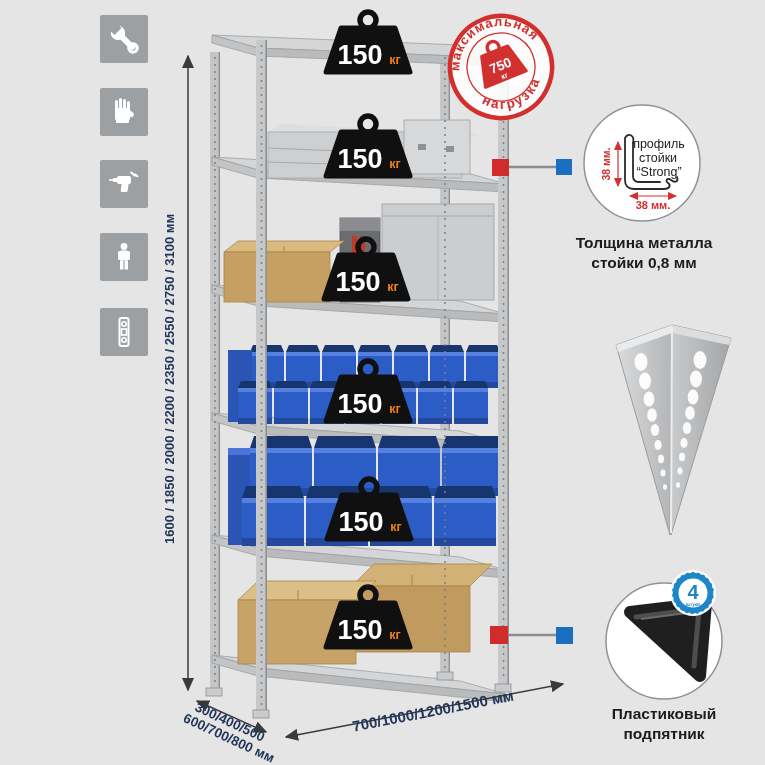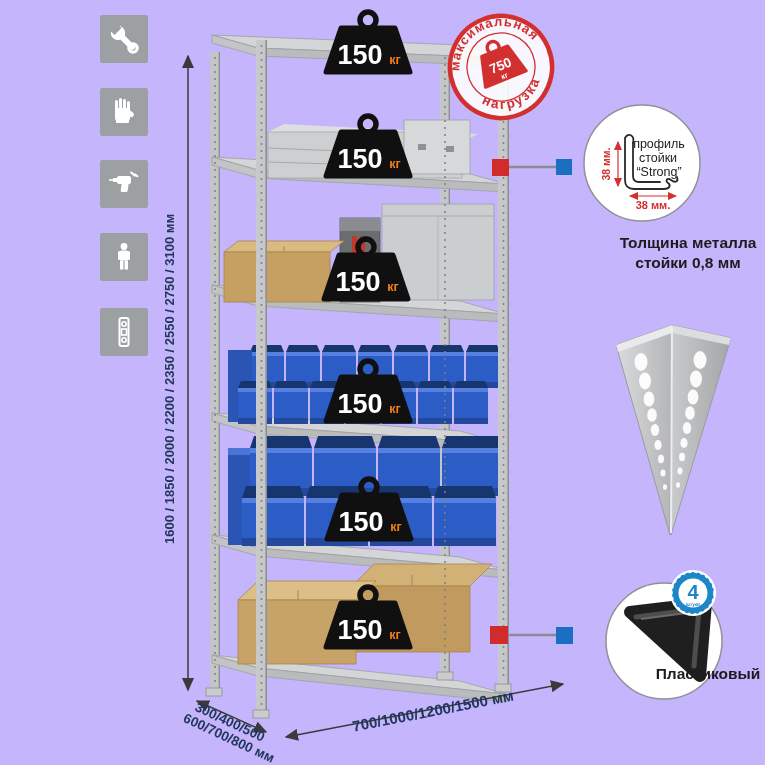--- a/index.html
+++ b/index.html
@@ -1,21 +1,21 @@
 <!DOCTYPE html>
 <html><head>
 <meta charset="utf-8">
 <style>
   html,body{margin:0;padding:0;background:#fff;}
-  .canvas{position:relative;width:765px;height:765px;background:#c4b5fd;overflow:hidden;
+  .canvas{position:relative;width:765px;height:765px;background:#e5e5e5;overflow:hidden;
           font-family:"Liberation Sans","DejaVu Sans",sans-serif;}
   .icon-col{position:absolute;left:100px;top:15px;width:48px;}
   .icon-sq{position:absolute;left:0;width:48px;height:48px;background:#9da0a3;border-radius:2px;
            display:flex;align-items:center;justify-content:center;}
-  .caption{position:absolute;text-align:center;color:#1c1c1e;font-weight:700;font-size:15.5px;line-height:1.28;margin-left:44px;}
+  .caption{position:absolute;text-align:center;color:#1c1c1e;font-weight:700;font-size:15.5px;line-height:1.28;}
   .svgscene{position:absolute;left:0;top:0;}
   text{font-family:"Liberation Sans","DejaVu Sans",sans-serif;}
 </style>
 </head>
 <body>
 
 <div class="canvas">
 
   <div class="icon-col">
     <div class="icon-sq" style="top:0">
@@ -742,16 +742,17 @@
           <textPath href="#arcBadge" startOffset="50%">в комплекте</textPath>
         </text>
       </g>
     </g>
   </svg>
 
   <div class="caption" style="left:570px;top:233px;width:148px;">
     <div>Толщина металла</div>
     <div>стойки 0,8 мм</div>
   </div>
-  <div class="caption" style="left:590px;top:664px;width:148px;">
+  <div class="caption" style="left:590px;top:704px;width:148px;">
     <div>Пластиковый</div>
+    <div>подпятник</div>
   </div>
 </div>
 
 </body></html>

